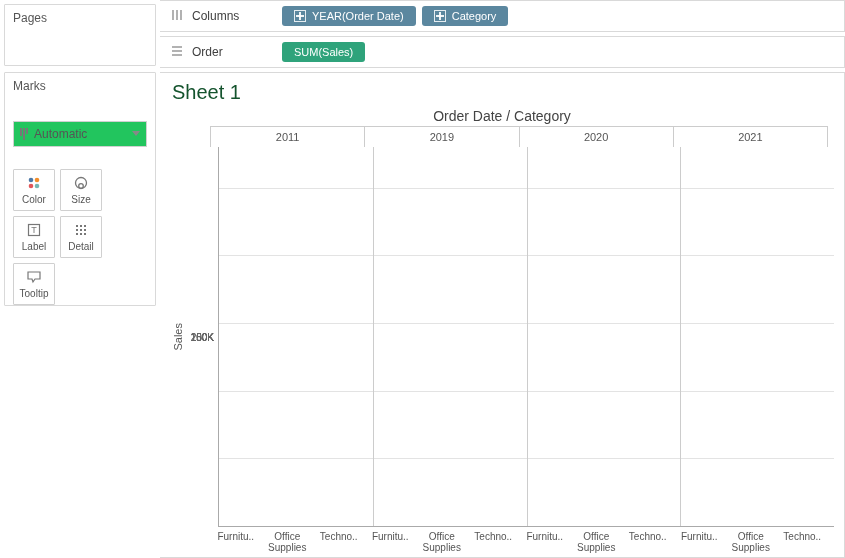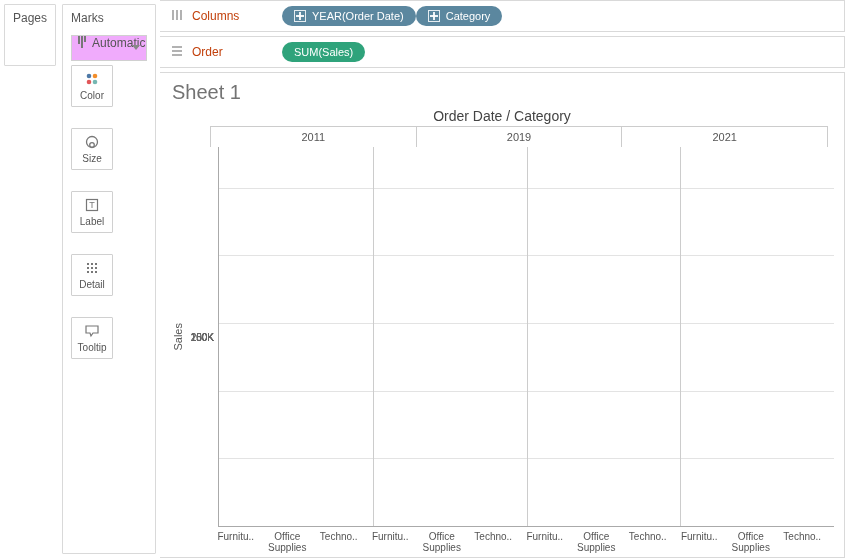--- a/index.html
+++ b/index.html
@@ -1,48 +1,48 @@
 <!DOCTYPE html>
 <html><head>
 <meta charset="utf-8">
 <style>
   html,body{margin:0;padding:0;font-family:"Segoe UI",Arial,sans-serif;font-size:12px;color:#333;background:#fff}
   .app{display:flex;width:845px;height:558px;overflow:hidden}
-  .sidebar{width:160px;display:flex;gap:6px;padding:4px 4px 4px 4px;box-sizing:border-box}
+  .sidebar{width:160px;display:flex;flex-direction:column;gap:6px;padding:4px 4px 4px 4px;box-sizing:border-box}
   .panel{border:1px solid #d9d9d9;border-radius:1px;background:#fff}
   .panel-title{padding:6px 8px;color:#555;font-size:12px}
   .panel.pages{height:60px}
   .panel.filters{height:60px}
-  .panel.marks{padding-bottom:8px}
-  .marks-dd{margin:4px 8px;border:1px solid #d0d0d0;height:24px;display:flex;align-items:flex-start;position:relative;background:#f0abfc}
+  .panel.marks{}
+  .marks-dd{margin:22px 8px;border:1px solid #d0d0d0;height:24px;display:flex;align-items:center;position:relative;background:#22c55e}
   .marks-dd .bars-icon{display:inline-flex;gap:1px;margin:0 6px}
   .marks-dd .bars-icon span{display:inline-block;width:2px;background:#777}
   .marks-dd .bars-icon span:nth-child(1){height:8px}
   .marks-dd .bars-icon span:nth-child(2){height:12px}
   .marks-dd .bars-icon span:nth-child(3){height:6px}
   .marks-dd .dd-label{color:#555}
   .marks-dd .caret{position:absolute;right:6px;top:9px;width:0;height:0;border-left:4px solid transparent;border-right:4px solid transparent;border-top:5px solid #888}
-  .marks-grid{display:flex;flex-wrap:wrap;gap:21px;padding:0 8px}
+  .marks-grid{display:flex;flex-wrap:wrap;gap:5px;padding:0 8px}
   .mbtn{width:40px;height:40px;border:1px solid #d0d0d0;border-radius:1px;display:flex;flex-direction:column;align-items:center;justify-content:center;gap:3px;background:#fff;cursor:pointer}
   .mbtn .mlabel{font-size:10px;color:#555}
   .mbtn svg{width:16px;height:16px}
   .main{flex:1;display:flex;flex-direction:column}
   .shelf{display:flex;align-items:center;height:30px;border:1px solid #d9d9d9;border-left:none;background:#fff}
   .shelf + .shelf{margin-top:4px}
   .shelf .shelf-icon{margin:0 8px 0 10px;color:#777}
-  .shelf .shelf-label{width:90px;color:#c2410c}
-  .pill{display:inline-flex;align-items:center;height:20px;border-radius:10px;padding:0 12px;color:#fff;font-size:11px;white-space:nowrap}
+  .shelf .shelf-label{width:90px;color:#404040}
+  .pill{display:inline-flex;align-items:center;height:20px;border-radius:3px;padding:0 12px;color:#fff;font-size:11px;margin-right:6px;white-space:nowrap}
   .pill.blue{background:#5b879f}
   .pill.green{background:#2fa37b}
   .pill .plus{display:inline-block;width:10px;height:10px;border:1px solid rgba(255,255,255,.85);margin-right:6px;position:relative}
   .pill .plus::before,.pill .plus::after{content:"";position:absolute;background:rgba(255,255,255,.9)}
   .pill .plus::before{left:4px;top:1px;width:2px;height:8px}
   .pill .plus::after{left:1px;top:4px;width:8px;height:2px}
   .sheet-area{flex:1;border:1px solid #d9d9d9;border-left:none;margin-top:4px;padding:8px 10px 4px 10px;box-sizing:border-box;display:flex;flex-direction:column;overflow:hidden}
-  .sheet-title{font-size:20px;font-weight:300;color:#737373;margin:0 0 4px 2px}
+  .sheet-title{font-size:20px;font-weight:300;color:#14532d;margin:0 0 4px 2px}
   .axis-title-top{text-align:center;font-size:14px;color:#444;margin-bottom:2px}
   .year-headers{display:flex;margin-left:40px;margin-right:6px}
   .year-headers div{flex:1;text-align:center;font-size:11px;color:#555;border-top:1px solid #ccc;padding:4px 0; border-right:1px solid #ccc}
   .year-headers div:first-child{border-left:1px solid #ccc}
   .plot-wrap{flex:1;display:flex;min-height:0}
   .y-wrapper{display:flex;align-items:center}
   .y-axis-label{writing-mode:vertical-rl;transform:rotate(180deg);font-size:11px;color:#555;padding:0 2px}
   .y-ticks{width:32px;position:relative}
   .y-tick{position:absolute;right:4px;font-size:10px;color:#666;transform:translateY(50%)}
   .plot{flex:1;position:relative;border-left:1px solid #aaa;border-bottom:1px solid #aaa}
@@ -162,20 +162,21 @@
           <span>SUM(Sales)</span>
         </span>
     </div>
 
     <div class="sheet-area">
       <div class="sheet-title">Sheet 1</div>
       <div class="axis-title-top">Order Date / Category</div>
       <div class="year-headers" id="year-headers">
           <div>2011</div>
           <div>2019</div>
+          <div>2020</div>
           <div>2021</div>
         </div>
 
       <div class="plot-wrap">
         <div class="y-wrapper">
           <div class="y-axis-label">Sales</div>
           <div class="y-ticks" id="y-ticks">
               <div class="y-tick" style="bottom: 0%; text-align: center;">0K</div>
               <div class="y-tick" style="bottom: 17.8571%;">50K</div>
               <div class="y-tick" style="bottom: 35.7143%;">100K</div>

